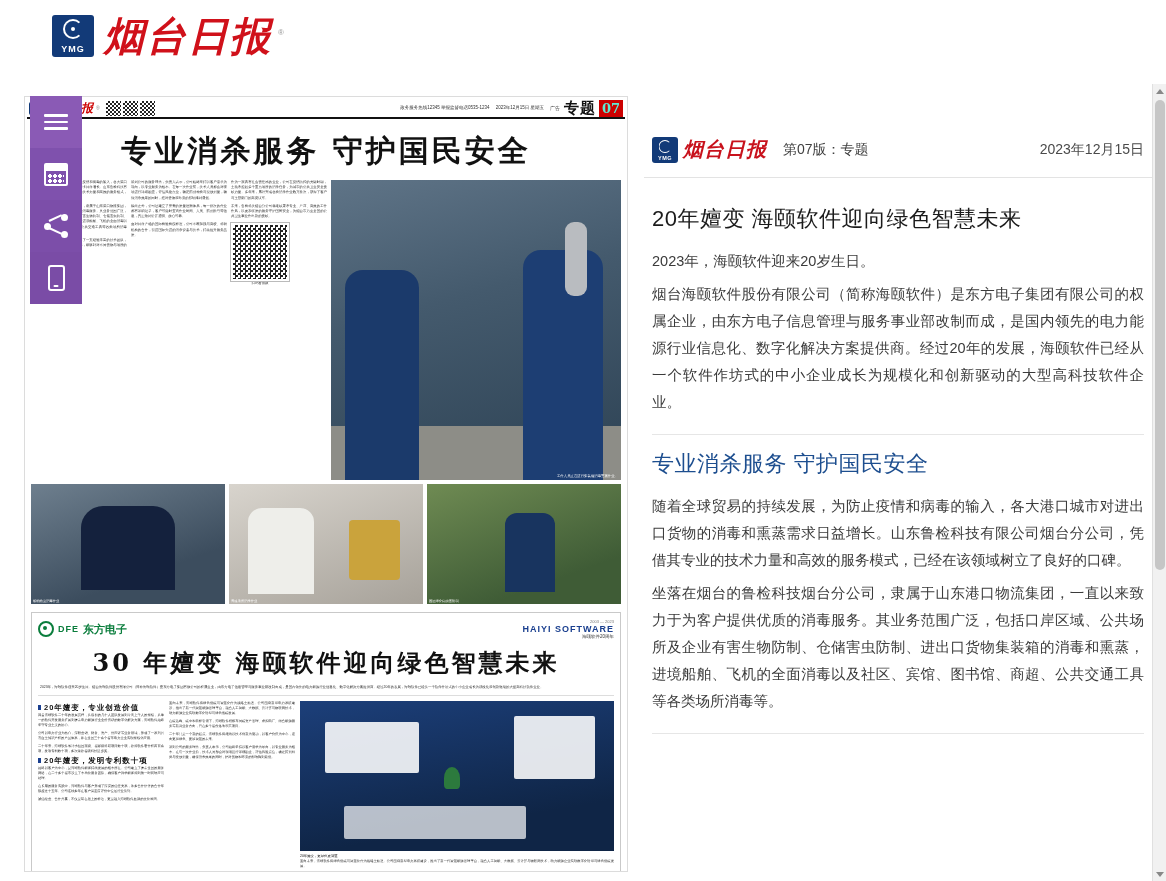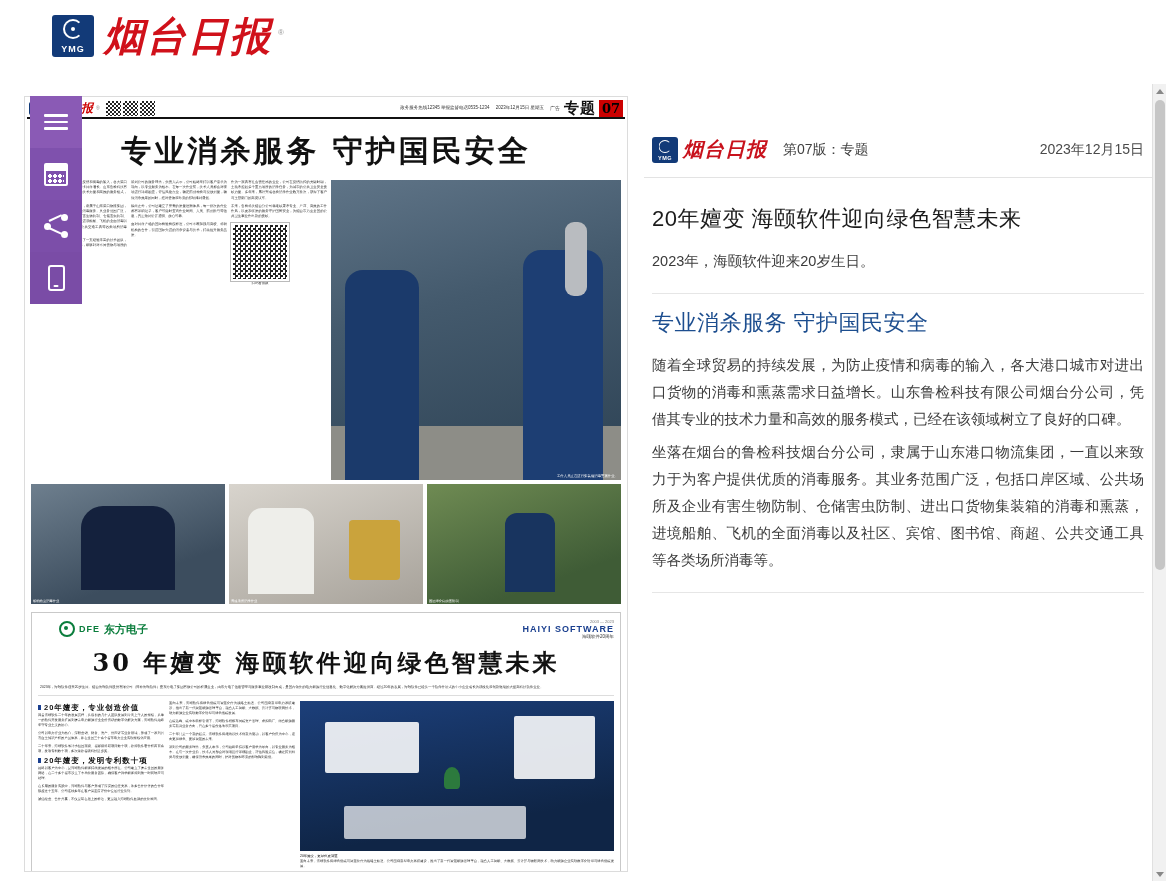--- a/index.html
+++ b/index.html
@@ -174,21 +174,21 @@
     font-size: 4.5px; color: #333; line-height: 6px; text-align: center;
     padding-right: 6px;
   }
   .np-ad { font-size: 5px; color: #444; padding-right: 4px; }
   .np-special {
     display: flex; align-items: center; gap: 3px;
     font-family: "DejaVu Serif", serif;
   }
   .np-special .txt { font-size: 15px; font-weight: bold; color: #111; letter-spacing: 1px; }
   .np-special .num {
-    background: #c00; color: #000000; font-size: 13px; font-weight: bold;
+    background: #c00; color: #5eead4; font-size: 13px; font-weight: bold;
     padding: 0 3px; line-height: 17px;
   }
 
   .np-headline {
     text-align: center;
     font-family: "DejaVu Serif", serif;
     font-size: 30px; font-weight: bold; color: #111;
     letter-spacing: 3px;
     padding: 12px 0 8px;
   }
@@ -262,21 +262,21 @@
     width: 26%; height: 66%; background: #18345f; border-radius: 12px 12px 0 0;
   }
 
   .np-lower {
     margin: 4px; border: 1px solid #c9c9c9;
     padding: 6px 6px 4px;
   }
   .np-lower-head {
     display: flex; align-items: center; justify-content: space-between;
   }
-  .dfe-logo { display: flex; align-items: center; gap: 4px; margin-left: 21px; }
+  .dfe-logo { display: flex; align-items: center; gap: 4px; }
   .dfe-ring {
     width: 16px; height: 16px; border-radius: 50%;
     border: 2.6px solid #0a7d3c; position: relative;
   }
   .dfe-ring:after {
     content:""; position:absolute; left:3px; top:3px;
     width:4px;height:4px;background:#0a7d3c;border-radius:50%;
   }
   .dfe-txt { font-size: 9px; font-weight: bold; color: #0a7d3c; letter-spacing: 1px; }
   .dfe-cn { font-size: 11px; font-weight: bold; color: #0a7d3c; font-family: "DejaVu Serif", serif; }
@@ -559,20 +559,21 @@
       <div class="r-logo-cn">烟台日报</div>
     </div>
     <div class="r-edition">第07版：专题</div>
     <div class="r-date">2023年12月15日</div>
   </div>
 
   <div class="r-article">
 
     <h2 class="r-title">20年嬗变 海颐软件迎向绿色智慧未来</h2>
     <p class="r-p">2023年，海颐软件迎来20岁生日。</p>
+    <p class="r-p">烟台海颐软件股份有限公司（简称海颐软件）是东方电子集团有限公司的权属企业，由东方电子信息管理与服务事业部改制而成，是国内领先的电力能源行业信息化、数字化解决方案提供商。经过20年的发展，海颐软件已经从一个软件作坊式的中小企业成长为规模化和创新驱动的大型高科技软件企业。</p>
 
     <div class="r-sep"></div>
 
     <h2 class="r-title second">专业消杀服务 守护国民安全</h2>
     <p class="r-p">随着全球贸易的持续发展，为防止疫情和病毒的输入，各大港口城市对进出口货物的消毒和熏蒸需求日益增长。山东鲁检科技有限公司烟台分公司，凭借其专业的技术力量和高效的服务模式，已经在该领域树立了良好的口碑。</p>
     <p class="r-p">坐落在烟台的鲁检科技烟台分公司，隶属于山东港口物流集团，一直以来致力于为客户提供优质的消毒服务。其业务范围广泛，包括口岸区域、公共场所及企业有害生物防制、仓储害虫防制、进出口货物集装箱的消毒和熏蒸，进境船舶、飞机的全面消毒以及社区、宾馆、图书馆、商超、公共交通工具等各类场所消毒等。</p>
 
     <div class="r-sep"></div>
 
   </div>

